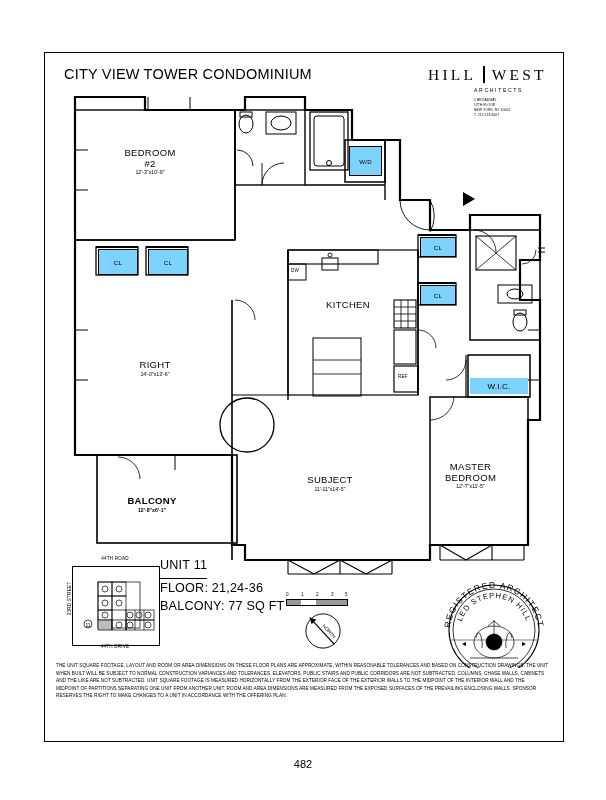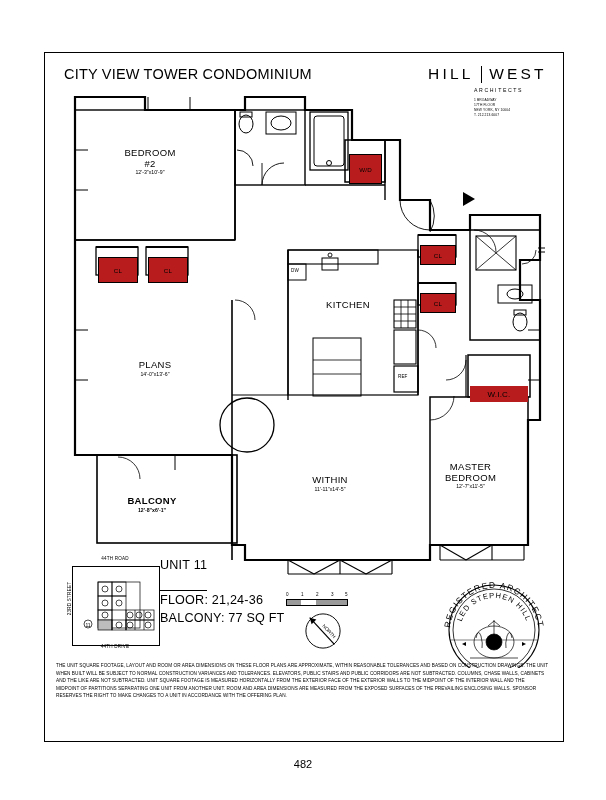--- a/index.html
+++ b/index.html
@@ -2,35 +2,35 @@
 <html><head>
 <meta charset="utf-8">
 <style>
   html,body{margin:0;padding:0;background:#fff;}
   body{width:606px;height:800px;font-family:"Liberation Sans",sans-serif;color:#000;overflow:hidden;}
   #sheet{position:relative;width:606px;height:800px;}
   .frame{position:absolute;left:44px;top:52px;width:518px;height:688px;border:1.5px solid #000;background:#fff;}
   .title{position:absolute;left:64px;top:66px;font-size:14.5px;letter-spacing:.2px;white-space:nowrap;}
   
   .logo{position:absolute;left:428px;top:66px;width:122px;}
-  .logo-row{display:flex;align-items:flex-start;font-size:15.5px;letter-spacing:3.2px;font-weight:400;line-height:1;}
+  .logo-row{display:flex;align-items:center;font-size:15.5px;letter-spacing:3.2px;font-weight:400;line-height:1;font-family:Liberation Serif, serif;}
   .logo-bar{width:1.6px;height:17px;background:#000;margin:0 7px;}
   .logo-sub{font-size:5.2px;letter-spacing:1.6px;margin-top:4px;margin-left:46px;}
   .logo-addr{font-size:3.3px;line-height:1.5;margin-top:5px;margin-left:46px;letter-spacing:.1px;}
   
   .plan{position:absolute;left:0;top:0;width:606px;height:800px;}
   
   .rl{position:absolute;text-align:center;line-height:1.12;}
   .rl .n{font-size:9.5px;letter-spacing:.3px;text-align:center;}
   .rl .d{font-size:5.2px;letter-spacing:0;margin-top:1px;}
-  .boxlbl{position:absolute;border:1.2px solid #000;background:#b91c1c;display:flex;align-items:center;justify-content:center;font-size:6.2px;letter-spacing:.2px;margin-top:8px;}
+  .boxlbl{position:absolute;border:1.2px solid #000;background:#7dd3fc;display:flex;align-items:center;justify-content:center;font-size:6.2px;letter-spacing:.2px;}
   .tinylbl{position:absolute;font-size:4.6px;letter-spacing:.1px;background:#fff;}
   
   .unitinfo{position:absolute;left:160px;top:556px;font-size:12.6px;line-height:1.43;letter-spacing:.2px;}
-  .unitinfo .u{border-bottom:1.4px solid #000;display:inline-block;padding-bottom:16px;}
+  .unitinfo .u{border-bottom:1.4px solid #000;display:inline-block;padding-bottom:4px;}
   
   .keyplan{position:absolute;left:62px;top:556px;width:98px;height:92px;}
   .kp-box{position:absolute;left:10px;top:10px;width:86px;height:78px;border:1px solid #000;}
   .kp-top{position:absolute;left:10px;top:0px;width:86px;text-align:center;font-size:4.6px;letter-spacing:.2px;}
   .kp-bot{position:absolute;left:10px;top:88px;width:86px;text-align:center;font-size:4.6px;letter-spacing:.2px;}
   .kp-left{position:absolute;left:-16px;top:40px;width:46px;text-align:center;font-size:4.6px;letter-spacing:.2px;transform:rotate(-90deg);}
   
   .scalewrap{position:absolute;left:286px;top:592px;width:62px;}
   .scale-nums{position:relative;height:7px;font-size:4.6px;}
   .scale-nums span{position:absolute;top:0;}
@@ -215,30 +215,30 @@
     </g>
   </svg>
 
   <div class="rl" style="left:100px;top:148px;width:100px;">
     <div class="n">BEDROOM</div>
     <div class="n">#2</div>
     <div class="d">12'-3"x10'-9"</div>
   </div>
 
   <div class="rl" style="left:105px;top:360px;width:100px;">
-    <div class="n">PLANS</div>
+    <div class="n">RIGHT</div>
     <div class="d">14'-0"x13'-6"</div>
   </div>
 
   <div class="rl" style="left:303px;top:300px;width:90px;">
     <div class="n">KITCHEN</div>
   </div>
 
   <div class="rl" style="left:280px;top:475px;width:100px;">
-    <div class="n">WITHIN</div>
+    <div class="n">SUBJECT</div>
     <div class="d">11'-11"x14'-5"</div>
   </div>
 
   <div class="rl" style="left:429px;top:462px;width:83px;">
     <div class="n">MASTER</div>
     <div class="n">BEDROOM</div>
     <div class="d">12'-7"x11'-5"</div>
   </div>
 
   <div class="rl" style="left:102px;top:496px;width:100px;font-weight:bold;">

